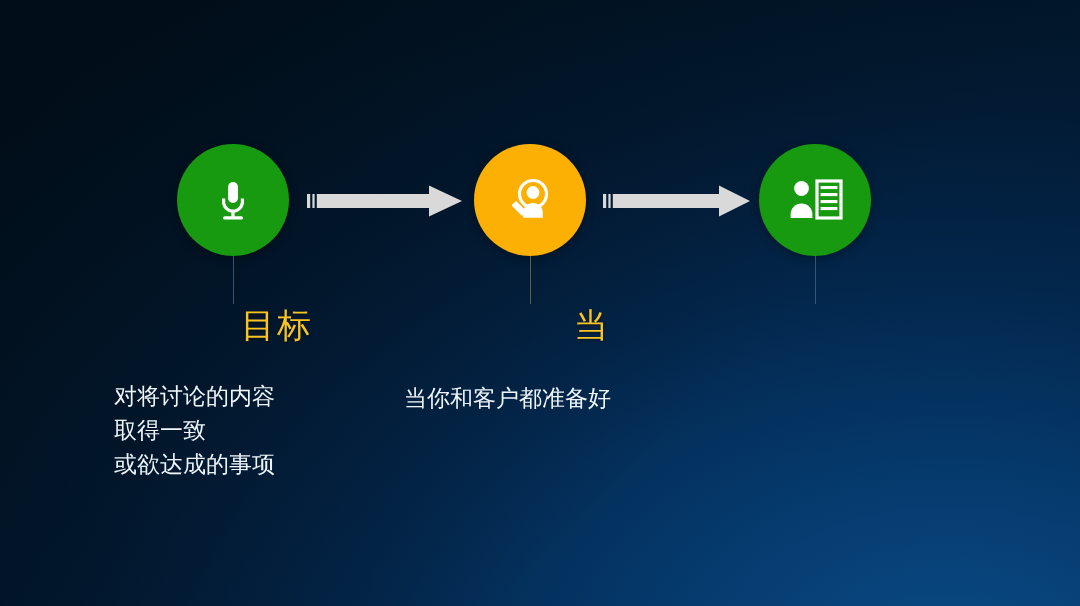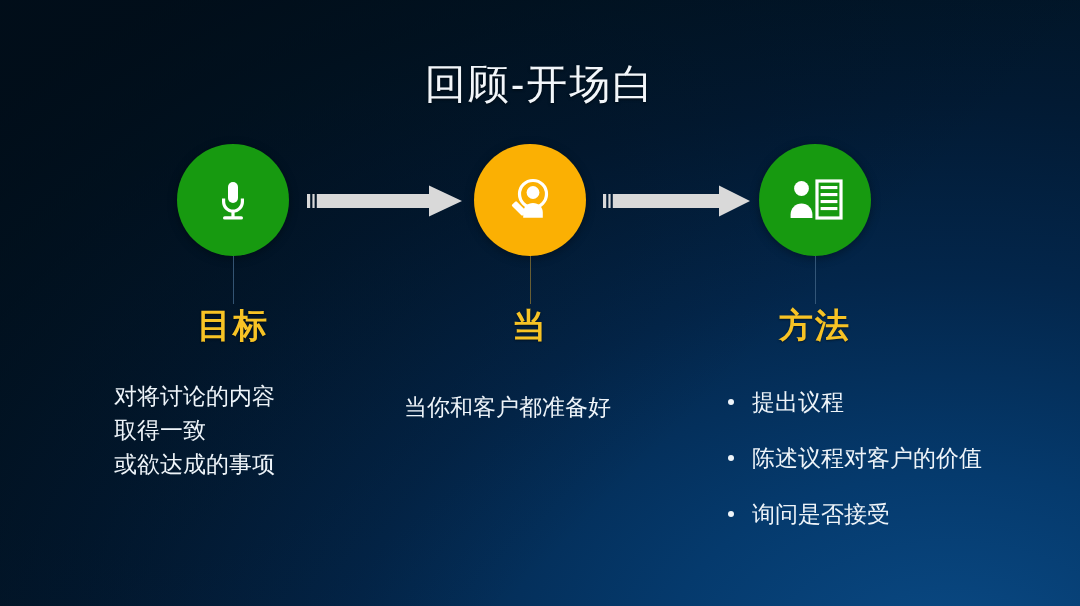--- a/index.html
+++ b/index.html
@@ -49,50 +49,49 @@
 
   
   .conn{position:absolute;width:1px;background:#3c5f80;opacity:.85;}
   .conn.c0{left:233px;top:256px;height:48px;}
   .conn.c1{left:530px;top:256px;height:48px;background:#7a6a32;}
   .conn.c2{left:815px;top:256px;height:48px;background:#3c5f80;}
 
   
   .heads{position:absolute;left:0;top:303px;width:1080px;height:48px;}
   .head{
-    position:absolute;color:#f7c325;font-size:34px;font-weight:700;
-    letter-spacing:2px;text-align:center;
+    position:absolute;color:#f7c325;font-size:34px;font-weight:400;
+    letter-spacing:2px;text-align:right;
     text-shadow:0 1px 2px rgba(0,0,0,.5);
   }
   .head.h0{left:153px;width:160px;}
   .head.h1{left:450px;width:160px;}
   .head.h2{left:735px;width:160px;}
 
   
   .col{position:absolute;color:#eef4f9;font-size:23px;line-height:34px;}
   .col.b0{left:114px;top:379px;width:250px;}
-  .col.b1{left:404px;top:383px;width:300px;line-height:49px;}
+  .col.b1{left:404px;top:374px;width:300px;line-height:49px;}
   .col.b2{left:722px;top:385px;width:340px;}
   .col .ln{white-space:nowrap;}
   .bullets{list-style:none;margin:0;padding:0;}
   .bullets li{
     position:relative;padding-left:30px;margin-bottom:22px;white-space:nowrap;
   }
   .bullets li::before{
     content:"";position:absolute;left:6px;top:14px;
     width:6px;height:6px;border-radius:50%;background:#eef4f9;
   }
 </style>
 </head>
 <body>
 
 <div id="slide">
  <div class="layer">
 
-  <div class="title">回顾-开场白</div>
 
   <div class="flow">
 
     <div class="node n0">
       <div class="circle" style="background:#179a10">
         <span>
           <svg width="54" height="54" viewBox="0 0 54 54" fill="#ffffff">
             <rect x="22" y="9" width="10" height="21" rx="5"></rect>
             <path d="M16 25.5v3.2c0 6.07 4.93 11 11 11s11-4.93 11-11v-3.2h-3.2v3.2c0 4.3-3.5 7.8-7.8 7.8s-7.8-3.5-7.8-7.8v-3.2z"></path>
             <rect x="25.4" y="38.5" width="3.2" height="6"></rect>
@@ -148,35 +147,27 @@
     </div>
   </div>
 
   <div class="conn c0"></div>
   <div class="conn c1"></div>
   <div class="conn c2"></div>
 
   <div class="heads">
     <div class="head h0">目标</div>
     <div class="head h1">当</div>
-    <div class="head h2">方法</div>
   </div>
 
   <div class="col b0">
     <div class="ln">对将讨论的内容</div>
     <div class="ln">取得一致</div>
     <div class="ln">或欲达成的事项</div>
   </div>
 
   <div class="col b1">
     <div class="ln">当你和客户都准备好</div>
   </div>
 
-  <div class="col b2">
-    <ul class="bullets">
-      <li>提出议程</li>
-      <li>陈述议程对客户的价值</li>
-      <li>询问是否接受</li>
-    </ul>
-  </div>
 
  </div>
 </div>
 
 </body></html>

